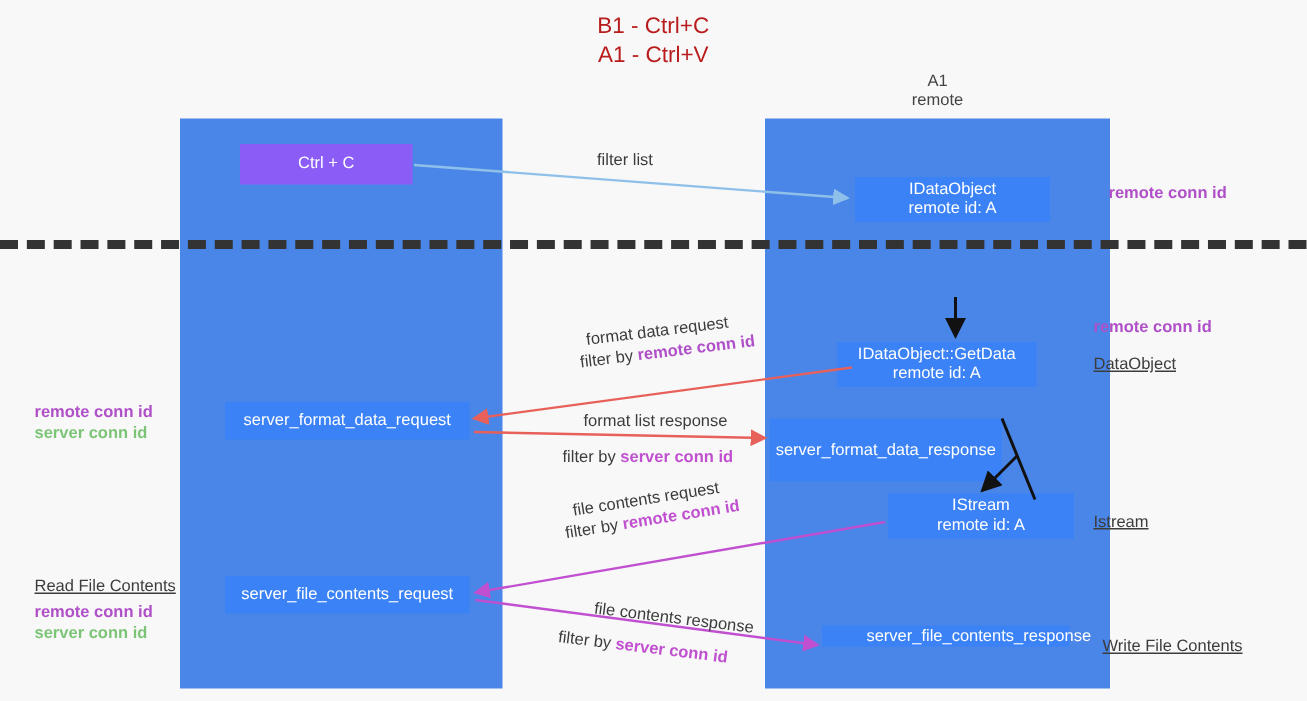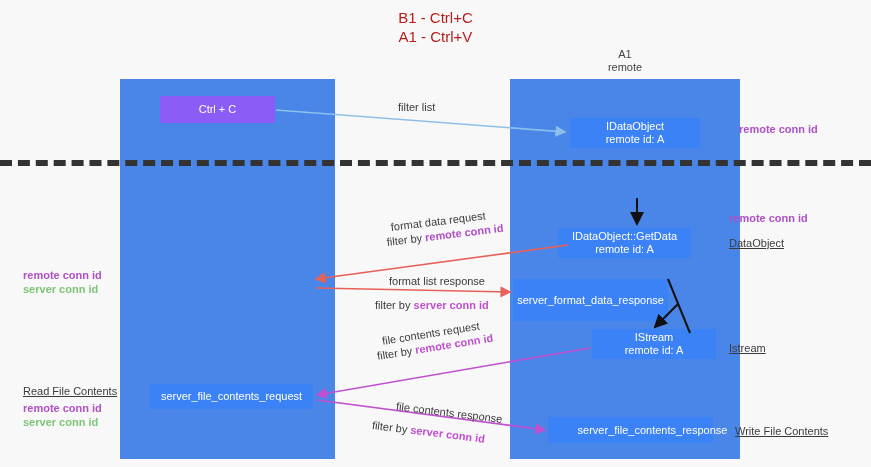--- a/index.html
+++ b/index.html
@@ -68,35 +68,38 @@
     <div>IDataObject</div>
     <div class="l2">remote id: A</div>
   </div>
 
 
   <div class="node orange" style="left:558px;top:228px;width:133px;height:30px;">
     <div>IDataObject::GetData</div>
     <div class="l2">remote id: A</div>
   </div>
 
+  <div class="node orange" style="left:150px;top:268px;width:163px;height:25px;">
+    <div>server_format_data_request</div>
+  </div>
 
   <div class="node orange" style="left:513px;top:279px;width:155px;height:42px;">
     <div>server_format_data_response</div>
   </div>
 
   <div class="node orange" style="left:592px;top:329px;width:124px;height:30px;">
     <div>IStream</div>
     <div class="l2">remote id: A</div>
   </div>
 
   <div class="node orange" style="left:150px;top:384px;width:163px;height:25px;">
     <div>server_file_contents_request</div>
   </div>
 
-  <div class="node orange" style="left:548px;top:417px;width:165px;height:26px;padding-left:48px;">
+  <div class="node orange" style="left:548px;top:417px;width:165px;height:14px;padding-left:48px;">
     <div>server_file_contents_response</div>
   </div>
 
   <svg class="overlay" viewBox="0 0 871 467">
     <defs>
       <marker id="ar-blue" markerWidth="7" markerHeight="7" refX="6" refY="3.5" orient="auto">
         <polygon points="0,0 7,3.5 0,7" fill="#8fc0ea"></polygon>
       </marker>
       <marker id="ar-red" markerWidth="7" markerHeight="7" refX="6" refY="3.5" orient="auto">
         <polygon points="0,0 7,3.5 0,7" fill="#e8605a"></polygon>

